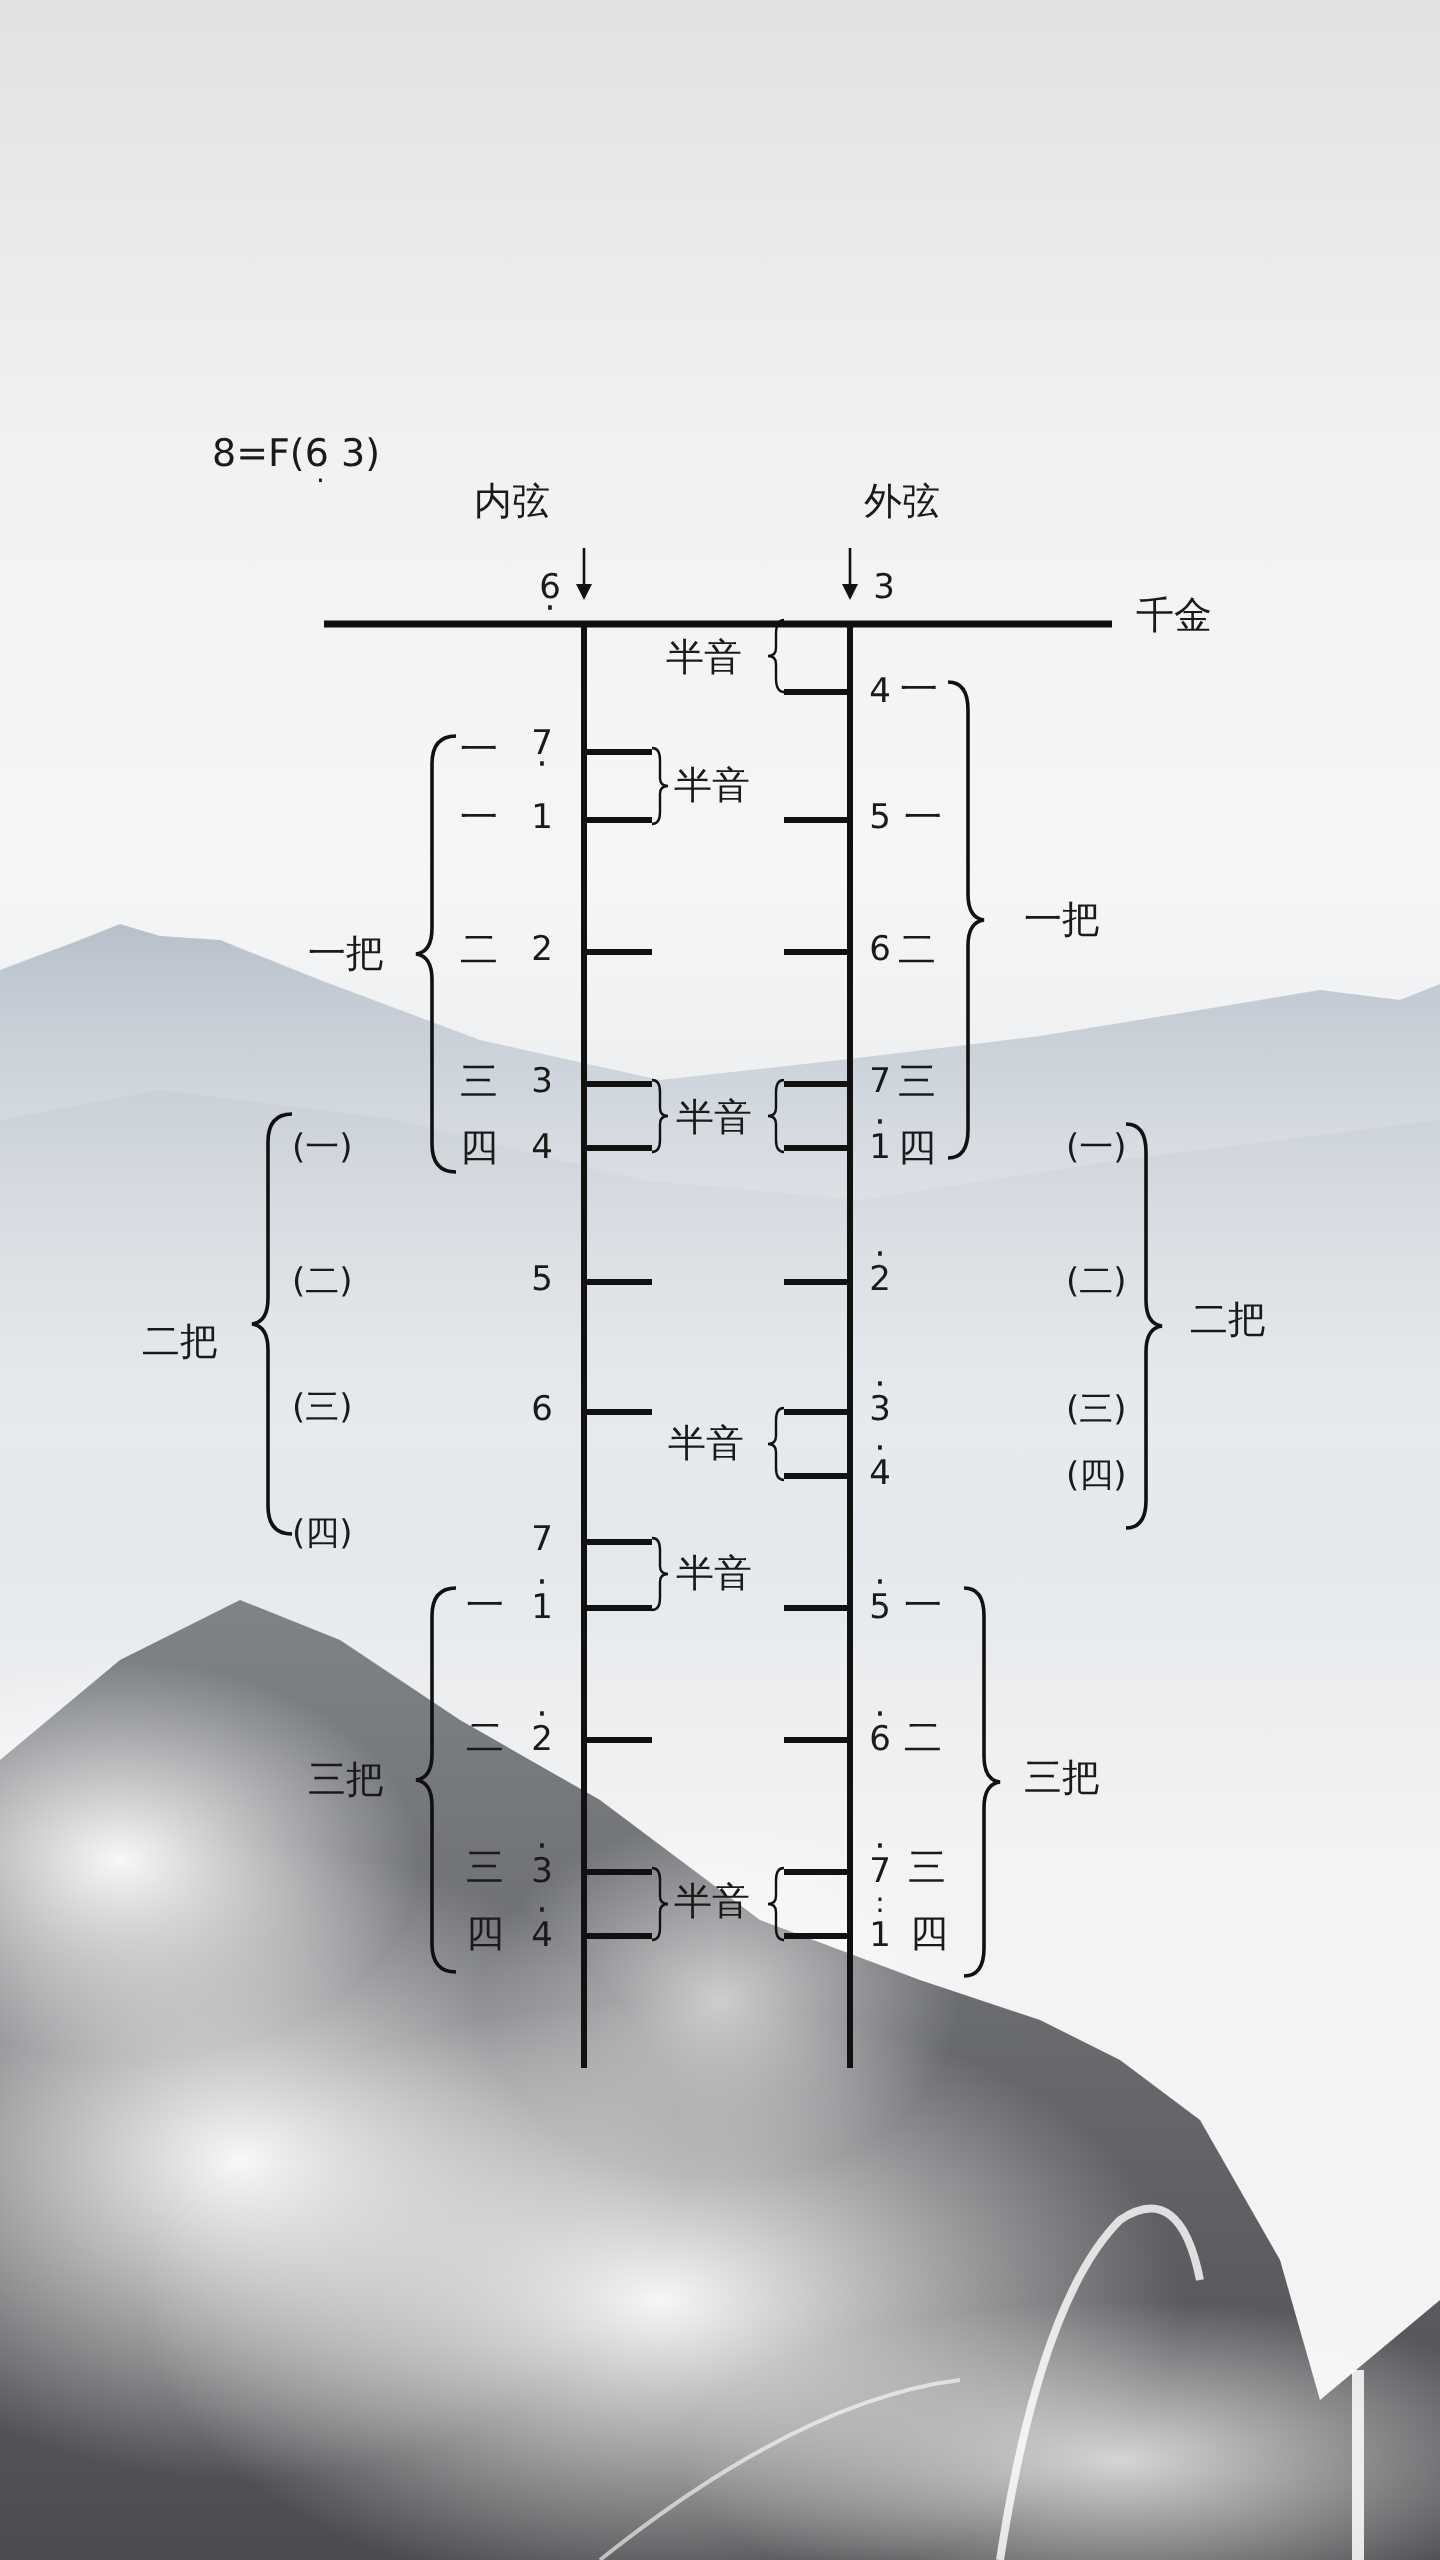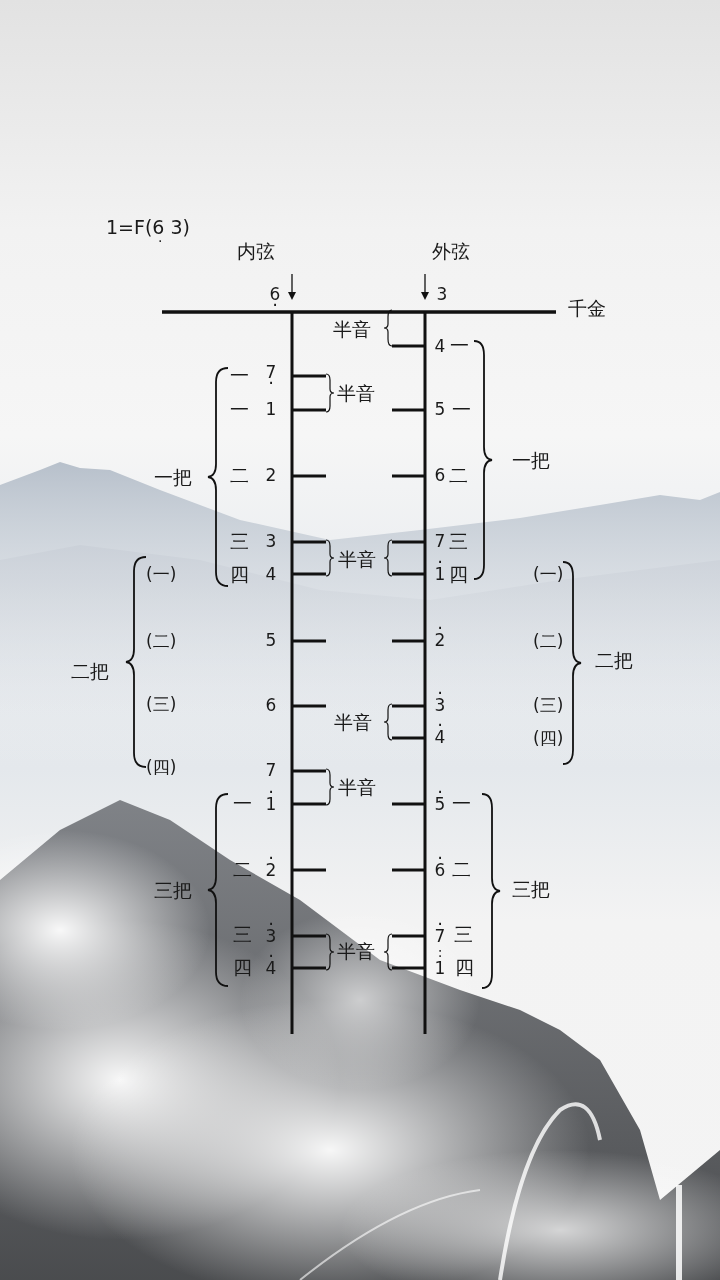--- a/index.html
+++ b/index.html
@@ -49,21 +49,21 @@
   <ellipse cx="560" cy="1230" rx="220" ry="80" fill="url(#fog)" opacity="0.8"></ellipse>
   <ellipse cx="360" cy="1000" rx="120" ry="90" fill="url(#fog)" opacity="0.7"></ellipse>
   <path d="M500,1280 Q520,1150 560,1110 Q590,1090 600,1140" stroke="#ffffff" stroke-width="4" fill="none" opacity="0.8"></path>
   <path d="M300,1280 Q400,1200 480,1190" stroke="#ffffff" stroke-width="2" fill="none" opacity="0.6"></path>
   <rect x="676" y="1185" width="6" height="95" fill="#ffffff" opacity="0.85"></rect>
 </svg>
 
 <div class="diagram">
 
   <div class="t" style="left:106px; top:218px; font-size:19px;">
-    <span>1=F(6 3)</span>
+    <span>8=F(6 3)</span>
   </div>
   <span class="t" style="left:158px; top:234px; font-size:14px;">·</span>
 
   <div class="t cjk" style="left:237px; top:242px;">内弦</div>
   <div class="t cjk" style="left:432px; top:242px;">外弦</div>
 
   <svg width="720" height="1280" viewBox="0 0 720 1280" style="position:absolute;left:0;top:0;">
     <g stroke="#111" fill="none">
 
       <line x1="162" y1="312" x2="556" y2="312" stroke-width="3.5"></line>

